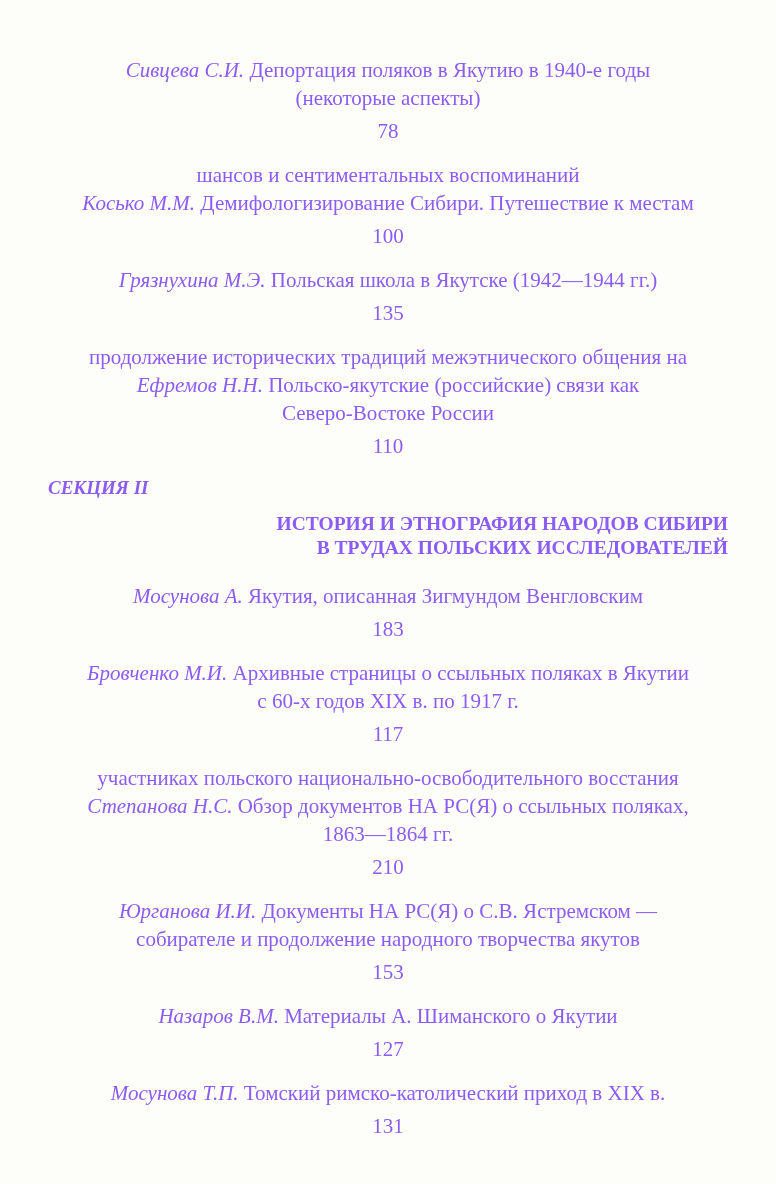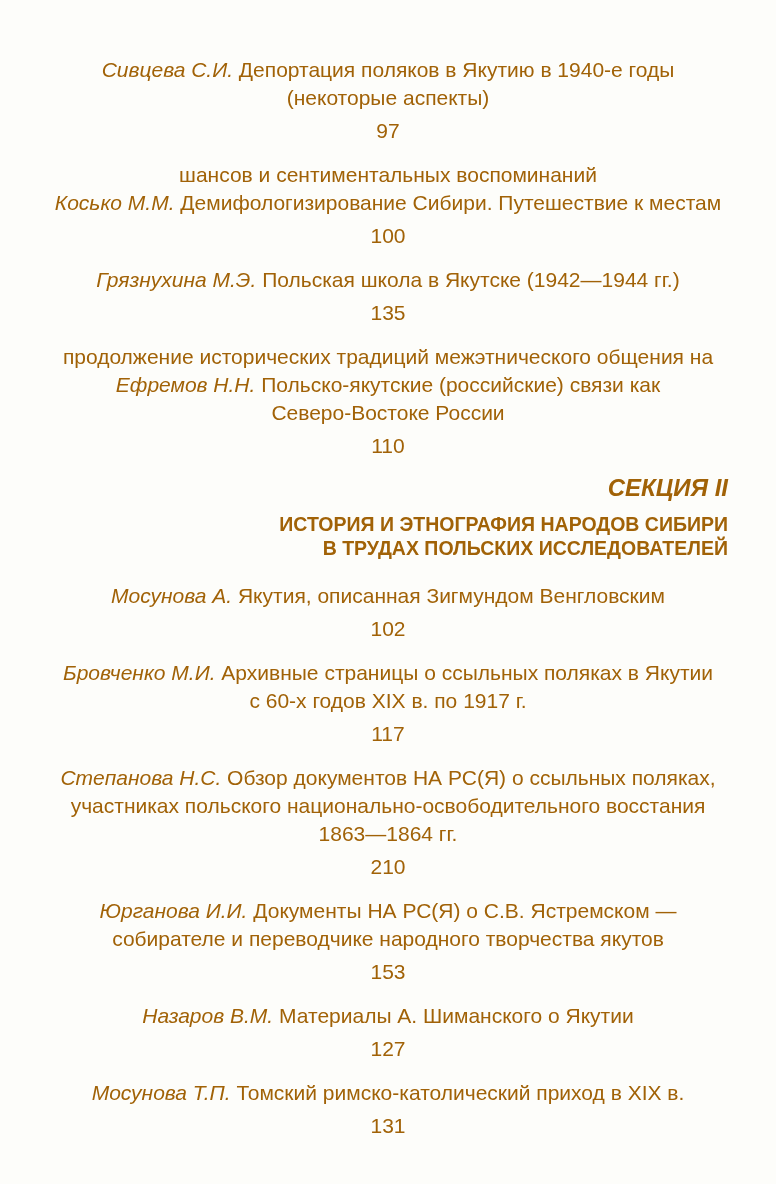--- a/index.html
+++ b/index.html
@@ -3,45 +3,45 @@
 <meta charset="utf-8">
 <style>
   html, body { margin: 0; padding: 0; }
   body { background: #e9e9e6; }
   .page {
     position: relative;
     width: 776px;
     height: 1184px;
     margin: 0 auto;
     background: #fdfdfa;
-    color: #a16207;
-    font-family: Liberation Sans, sans-serif;
+    color: #8b5cf6;
+    font-family: Liberation Serif, serif;
     box-sizing: border-box;
     padding: 56px 48px 0 48px;
     overflow: hidden;
   }
   .entry { margin: 0; }
   .entry-line {
     font-size: 21px;
     line-height: 28px;
     text-align: center;
   }
   .author { font-style: italic; }
   .pagenum {
     font-size: 21px;
     line-height: 20px;
     text-align: center;
     margin: 9px 0 20px 0;
   }
   .section-kicker {
-    font-size: 24px;
+    font-size: 19px;
     line-height: 24px;
     font-weight: bold;
     font-style: italic;
-    text-align: right;
+    text-align: left;
     margin: 4px 0 12px 0;
   }
   .section-title {
     font-size: 19.5px;
     line-height: 24px;
     font-weight: bold;
     text-align: right;
     margin: 8px 0 22px 0;
   }
 </style>
@@ -51,21 +51,21 @@
 <div class="page">
 
   <div class="entry">
     <div class="entry-line">
       <span class="author">Сивцева С.И.</span>
       <span>Депортация поляков в Якутию в 1940-е годы</span>
     </div>
     <div class="entry-line">
       <span>(некоторые аспекты)</span>
     </div>
-    <div class="pagenum">97</div>
+    <div class="pagenum">78</div>
   </div>
 
   <div class="entry">
     <div class="entry-line">
       <span>шансов и сентиментальных воспоминаний</span>
     </div>
     <div class="entry-line">
       <span class="author">Косько М.М.</span>
       <span>Демифологизирование Сибири. Путешествие к местам</span>
     </div>
@@ -100,55 +100,55 @@
       <span>ИСТОРИЯ И ЭТНОГРАФИЯ НАРОДОВ СИБИРИ</span><br>
       <span>В ТРУДАХ ПОЛЬСКИХ ИССЛЕДОВАТЕЛЕЙ</span>
     </div>
   </div>
 
   <div class="entry">
     <div class="entry-line">
       <span class="author">Мосунова А.</span>
       <span>Якутия, описанная Зигмундом Венгловским</span>
     </div>
-    <div class="pagenum">102</div>
+    <div class="pagenum">183</div>
   </div>
 
   <div class="entry">
     <div class="entry-line">
       <span class="author">Бровченко М.И.</span>
       <span>Архивные страницы о ссыльных поляках в Якутии</span>
     </div>
     <div class="entry-line">
       <span>с 60-х годов XIX в. по 1917 г.</span>
     </div>
     <div class="pagenum">117</div>
   </div>
 
   <div class="entry">
     <div class="entry-line">
+      <span>участниках польского национально-освободительного восстания</span>
+    </div>
+    <div class="entry-line">
       <span class="author">Степанова Н.С.</span>
       <span>Обзор документов НА РС(Я) о ссыльных поляках,</span>
-    </div>
-    <div class="entry-line">
-      <span>участниках польского национально-освободительного восстания</span>
     </div>
     <div class="entry-line">
       <span>1863—1864 гг.</span>
     </div>
     <div class="pagenum">210</div>
   </div>
 
   <div class="entry">
     <div class="entry-line">
       <span class="author">Юрганова И.И.</span>
       <span>Документы НА РС(Я) о С.В. Ястремском —</span>
     </div>
     <div class="entry-line">
-      <span>собирателе и переводчике народного творчества якутов</span>
+      <span>собирателе и продолжение народного творчества якутов</span>
     </div>
     <div class="pagenum">153</div>
   </div>
 
   <div class="entry">
     <div class="entry-line">
       <span class="author">Назаров В.М.</span>
       <span>Материалы А. Шиманского о Якутии</span>
     </div>
     <div class="pagenum">127</div>

